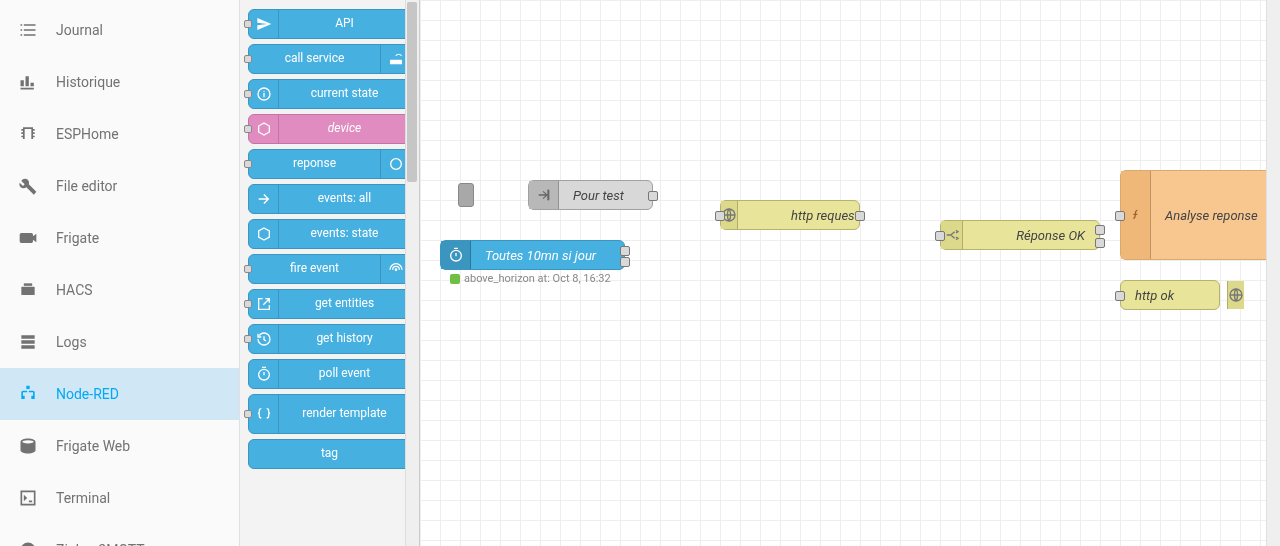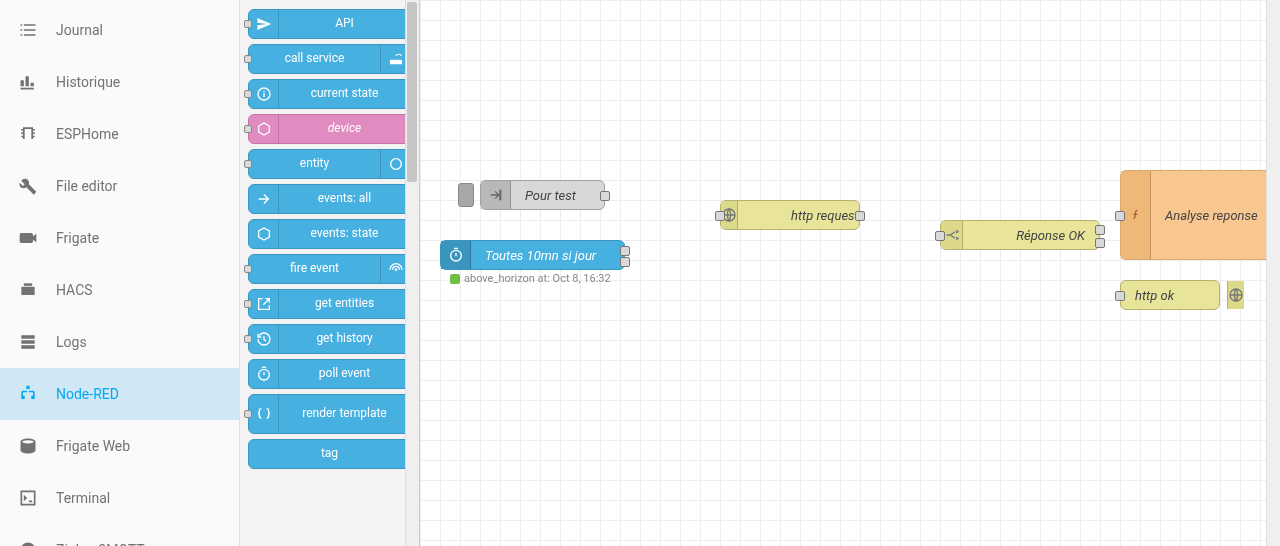--- a/index.html
+++ b/index.html
@@ -90,21 +90,21 @@
   display: flex; align-items: center; font-size: 13px; font-style: italic;
   color: #444; padding: 0; border: 1px solid;
 }
 .flow-node .fn-icon {
   width: 30px; height: 100%; display: flex; align-items: center; justify-content: center;
   border-right: 1px solid rgba(0,0,0,0.2);
 }
 .flow-node .fn-icon.right { border-right: none; border-left: 1px solid rgba(0,0,0,0.2); }
 .flow-node .fn-label { padding: 0 14px; white-space: nowrap; }
 
-.n-grey { background: #d8d8d8; border-color: #a0a0a0; }
+.n-grey { background: #d8d8d8; border-color: #a0a0a0; margin-left: 48px; }
 .n-grey .fn-icon { background: #b8b8b8; }
 .n-blue { background: #46b0e0; border-color: #3a95bf; color: #fff; }
 .n-blue .fn-icon { background: #3a95bf; }
 .n-yellow { background: #e8e59a; border-color: #b5b26e; gap: 39px; }
 .n-yellow .fn-icon { background: #dcd98a; }
 .n-orange { background: #f8c790; border-color: #d9a96d; }
 .n-orange .fn-icon { background: #f0b878; }
 .n-orange.big { height: 90px; }
 
 .square-btn {
@@ -260,21 +260,21 @@
         <span class="pn-icon">
             <svg width="16" height="16" viewBox="0 0 24 24" fill="#fff">
               <path d="M12 2l9 5v10l-9 5-9-5V7l9-5m0 2.3L5 8v8l7 4 7-4V8l-7-3.7"></path>
             </svg>
           </span>
         <span class="pn-label">device</span>
         <span class="palette-port left"></span>
           <span class="palette-port right"></span>
       </div>
       <div class="palette-node">
-        <span class="pn-label">entity</span>
+        <span class="pn-label">reponse</span>
         <span class="pn-icon right">
             <svg width="16" height="16" viewBox="0 0 24 24" fill="none" stroke="#fff" stroke-width="2">
               <circle cx="12" cy="12" r="8"></circle>
             </svg>
           </span>
         <span class="palette-port left"></span>
           <span class="palette-port right"></span>
       </div>
       <div class="palette-node">
         <span class="pn-icon">

